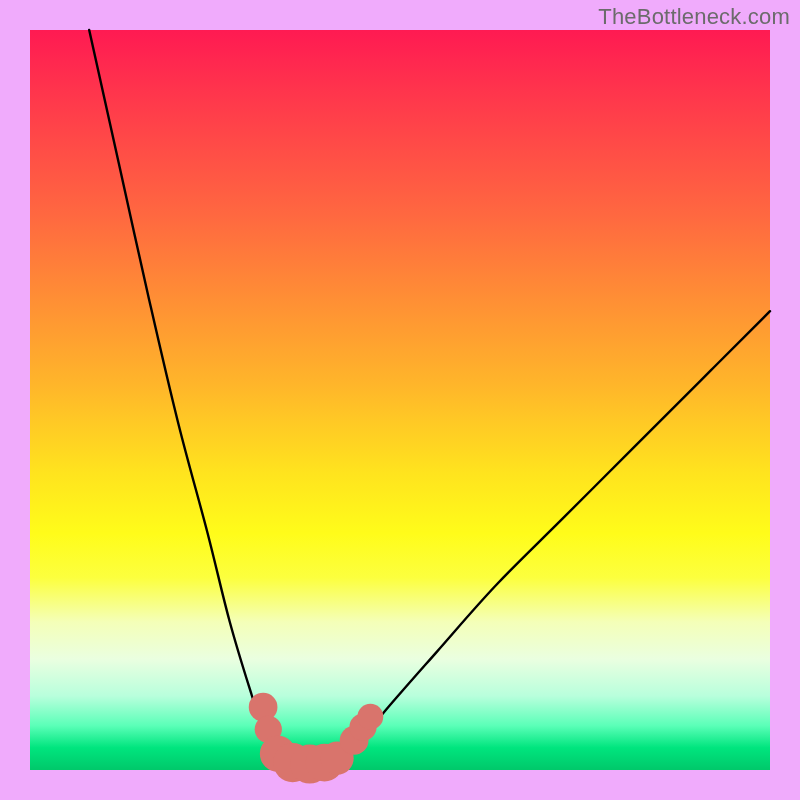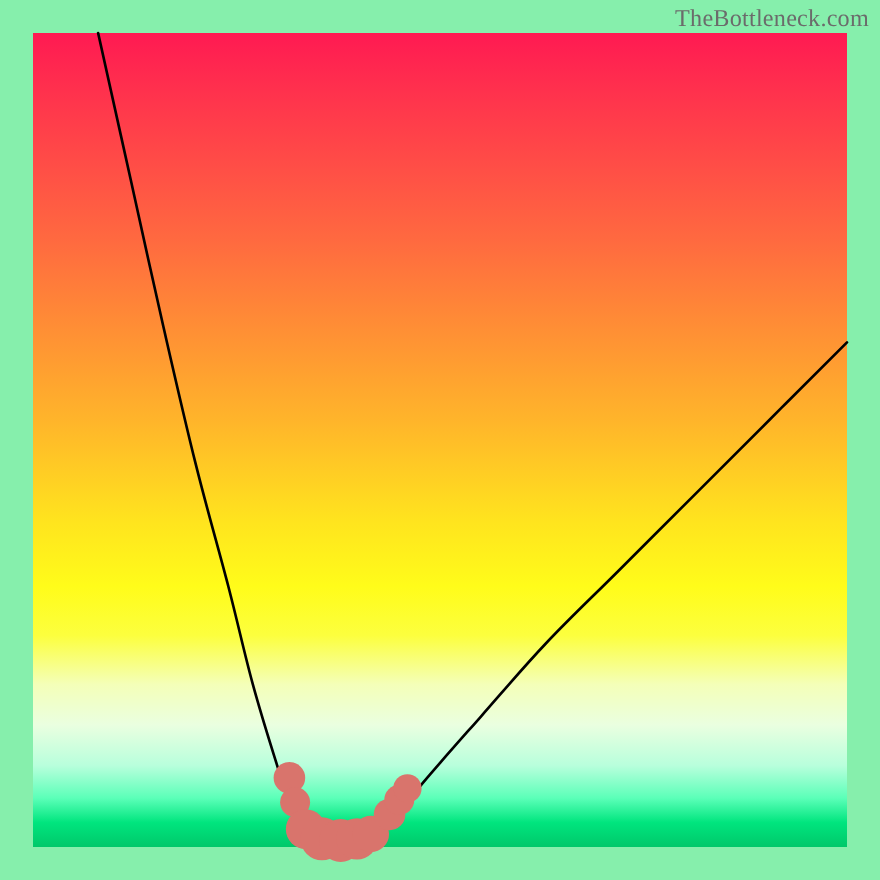--- a/index.html
+++ b/index.html
@@ -10,22 +10,21 @@
     background: #000;
     overflow: hidden;
     font-family: Arial, Helvetica, sans-serif;
   }
   .frame {
     position: absolute;
     left: 0;
     top: 0;
     width: 800px;
     height: 800px;
-    background: #86efac;
-    font-family: Liberation Serif, serif;
+    background: #f0abfc;
   }
   .plot-area {
     position: absolute;
     left: 30px;
     top: 30px;
     width: 740px;
     height: 740px;
     background: linear-gradient(
       to bottom,
       #ff1a52 0%,

